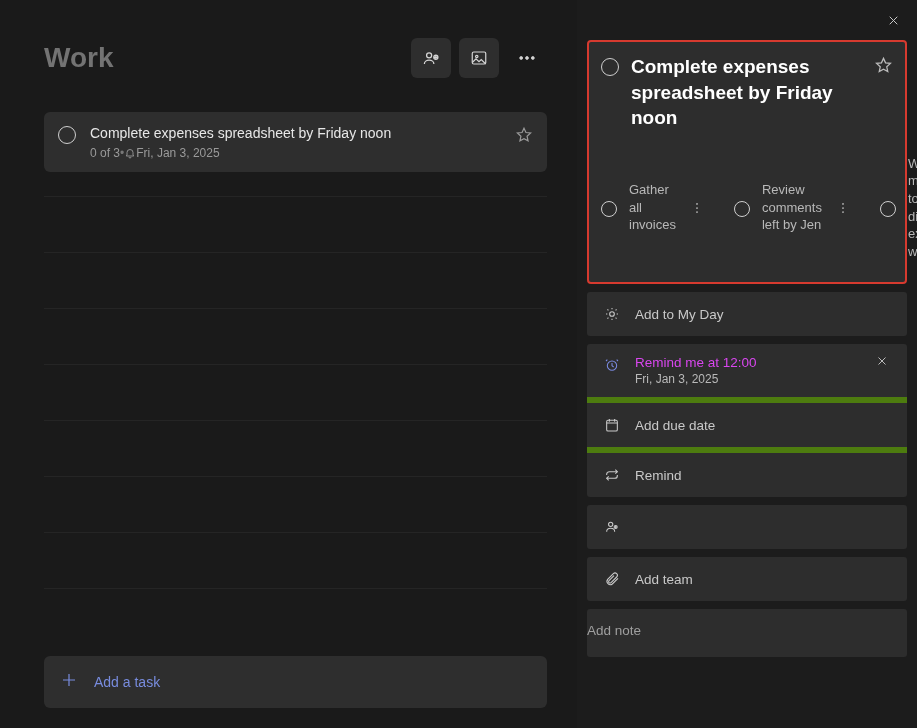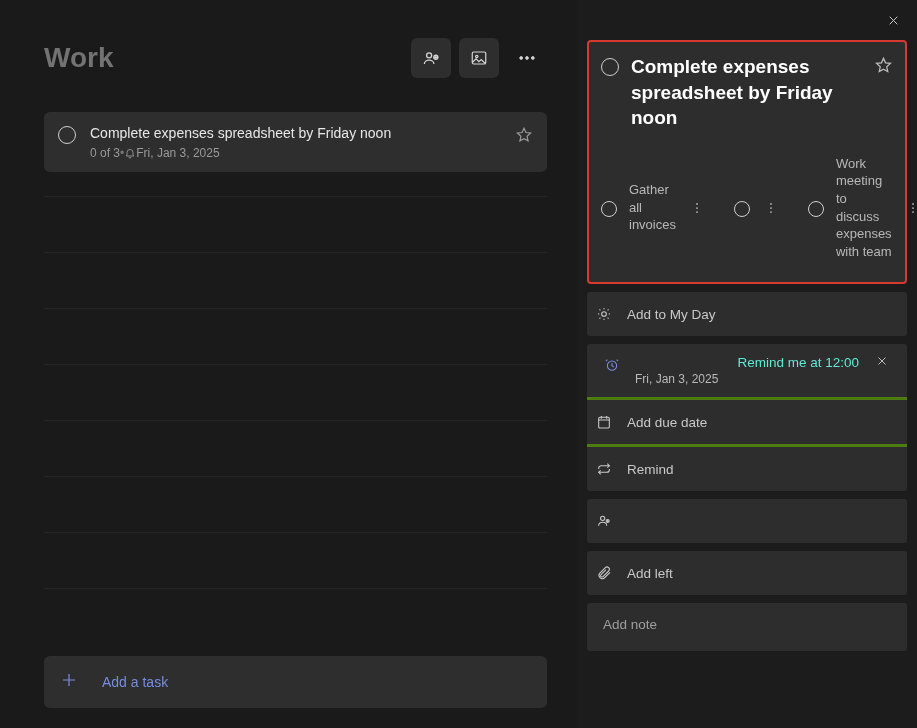--- a/index.html
+++ b/index.html
@@ -98,21 +98,21 @@
     border-top: 1px solid #252525;
   }
   .add-task-bar {
     position: absolute;
     left: 44px; right: 30px; bottom: 20px;
     height: 52px;
     background: #2e2e2e;
     border-radius: 6px;
     display: flex;
     align-items: center;
-    gap: 24px;
+    gap: 16px;
     padding: 0 16px;
     cursor: text;
   }
   .add-task-bar .atxt { color: #788cde; font-size: 14px; }
 
   
   .right {
     width: 340px;
     height: 100%;
     background: #1c1c1c;
@@ -179,37 +179,37 @@
 
   .panel {
     background: #2d2d2d;
     margin: 0 10px 8px 10px;
     border-radius: 3px;
   }
   .panel-row {
     display: flex;
     align-items: center;
     gap: 14px;
-    padding: 14px 8px;
+    padding: 14px 16px;
     cursor: pointer;
     color: #c9c9c9;
     font-size: 13.5px;
   }
-  .panel-row + .panel-row { border-top: 3px solid #4d7c0f; }
+  .panel-row + .panel-row { border-top: 6px solid #4d7c0f; }
   .panel-row .ico { width:18px;display:flex;align-items:center;justify-content:center; }
   .panel-row .txt { flex:1; }
   .reminder-row { align-items: flex-start; padding:11px 16px; }
-  .reminder-row .txt .r1 { color: #5eead4; font-size: 13.5px; text-align: right; }
+  .reminder-row .txt .r1 { color: #d946ef; font-size: 13.5px; }
   .reminder-row .txt .r2 { color: #b9b9b9; font-size: 12px; margin-top: 2px; }
   .clear-x { color:#ccc;cursor:pointer;font-size:14px;width:18px;display:flex;align-items:center;justify-content:center; }
   .note-panel {
     background: #2d2d2d;
     margin: 0 10px 8px 10px;
     border-radius: 3px;
-    padding: 14px 16px;
+    padding: 14px 0;
     color: #9f9f9f;
     font-size: 13.5px;
     cursor: text;
     min-height: 48px;
   }
 </style>
 </head>
 <body>
 
 <div class="app">
@@ -315,20 +315,21 @@
             <svg width="14" height="14" viewBox="0 0 24 24" fill="#bbb">
                 <circle cx="12" cy="5" r="1.5"></circle>
                 <circle cx="12" cy="12" r="1.5"></circle>
                 <circle cx="12" cy="19" r="1.5"></circle>
               </svg>
           </div>
         </div>
         <div class="step-sep"></div>
         <div class="step">
           <div class="radio small"></div>
+          <div class="step-text">Review comments left by Jen</div>
           <div class="dots3">
             <svg width="14" height="14" viewBox="0 0 24 24" fill="#bbb">
                 <circle cx="12" cy="5" r="1.5"></circle>
                 <circle cx="12" cy="12" r="1.5"></circle>
                 <circle cx="12" cy="19" r="1.5"></circle>
               </svg>
           </div>
         </div>
         <div class="step-sep"></div>
         <div class="step">
@@ -415,21 +416,21 @@
       </div>
     </div>
 
     <div class="panel">
       <div class="panel-row">
         <span class="ico">
           <svg width="16" height="16" viewBox="0 0 24 24" fill="none" stroke="#c9c9c9" stroke-width="1.6">
               <path d="M21 11l-8.5 8.5a5 5 0 0 1-7-7L14 4a3.5 3.5 0 0 1 5 5l-8.5 8.5a2 2 0 0 1-3-3L15 7"></path>
             </svg>
         </span>
-        <span class="txt">Add left</span>
+        <span class="txt">Add team</span>
       </div>
     </div>
 
     <div class="note-panel">
       <span>Add note</span>
     </div>
   </div>
 </div>
 
 </body></html>

